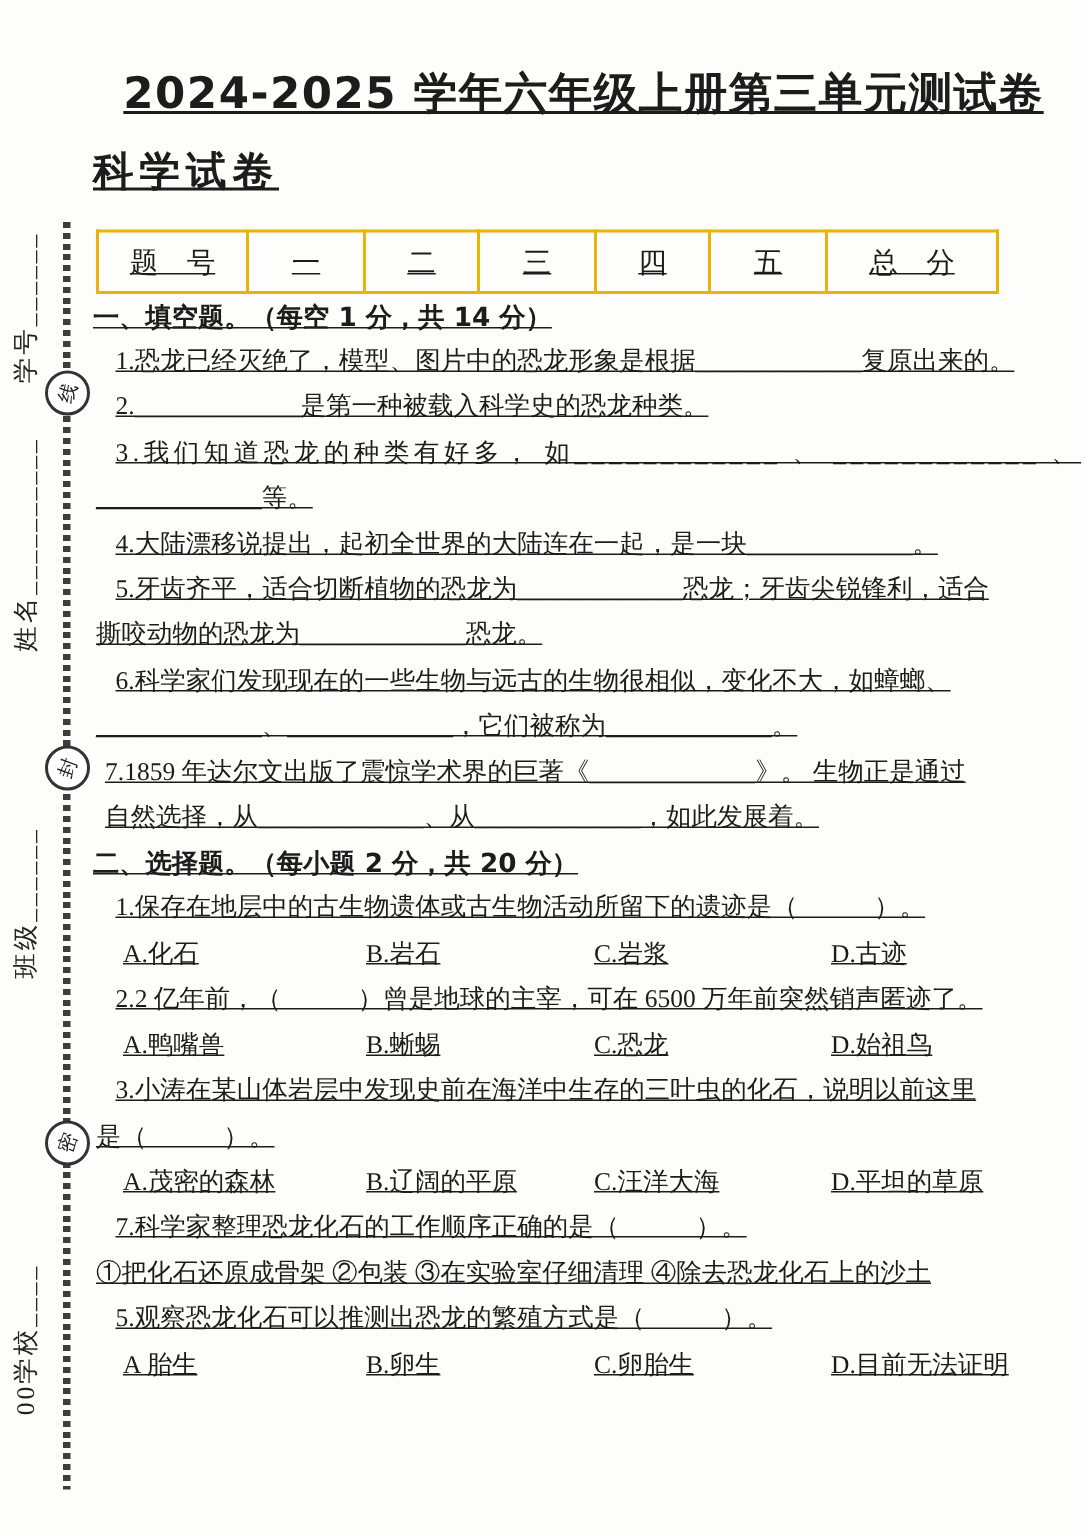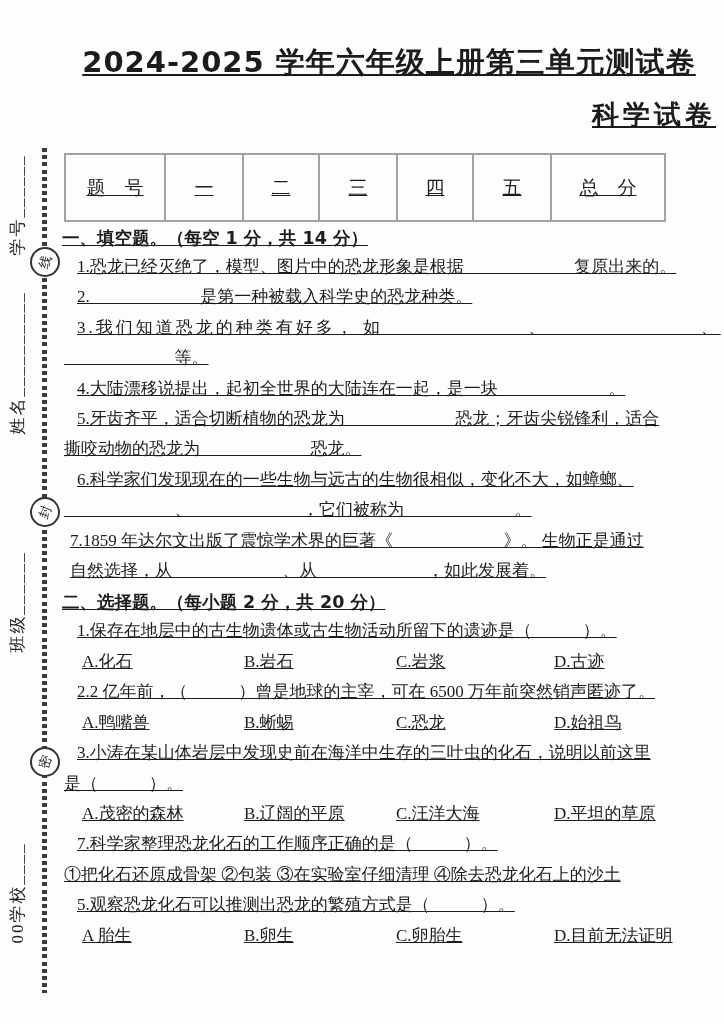--- a/index.html
+++ b/index.html
@@ -32,30 +32,30 @@
 
   
   .content { position:absolute; left:62px; top:42px; width:654px;text-decoration:underline; }
   .title {
     font-family:"DejaVu Sans","Liberation Sans",sans-serif;
     font-weight:900; font-size:29px; line-height:40px; text-align:center;
     letter-spacing:1px;
   }
   .subtitle {
     font-family:"DejaVu Sans","Liberation Sans",sans-serif;
-    font-weight:900; font-size:27px; line-height:34px; text-align:right;
+    font-weight:900; font-size:27px; line-height:34px; text-align:left;
     letter-spacing:4px; margin-top:16px;
   }
 
   
   table.score {
     margin:21px 0 0 2px; border-collapse:collapse; table-layout:fixed; width:600px;
     font-family:"DejaVu Sans","Liberation Sans",sans-serif; font-size:19px;
   }
-  table.score td { border:2px solid #a3a3a3; text-align:center; padding:17px; white-space:pre; }
+  table.score td { border:2px solid #eab308; text-align:center; padding:4px; white-space:pre; }
   table.score tr.r1 td { height:31px; }
   table.score tr.r2 td { height:26px; }
 
   
   .sec-heading {
     margin-top:3px;
     font-family:"DejaVu Sans","Liberation Sans",sans-serif;
     font-weight:700; font-size:17.5px; line-height:27px; white-space:pre;
   }
   .sec-heading.second { margin-top:3px; }

